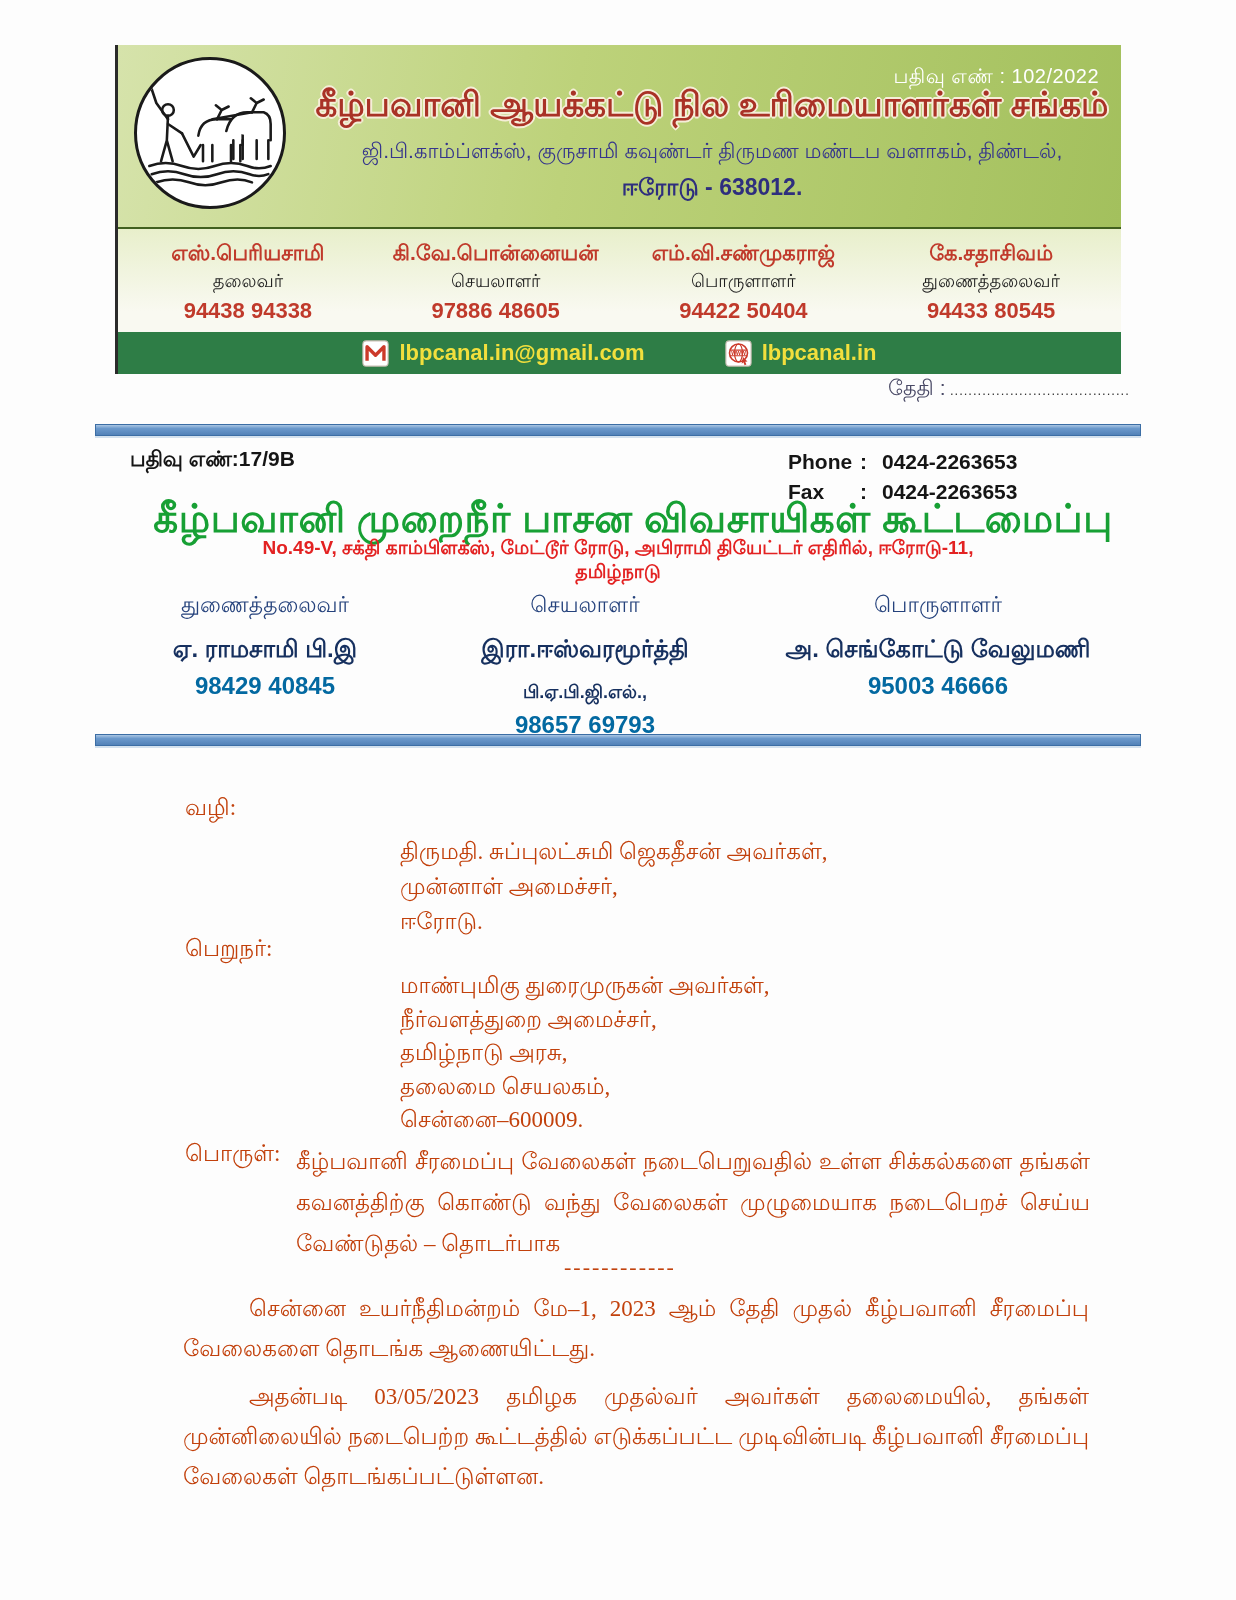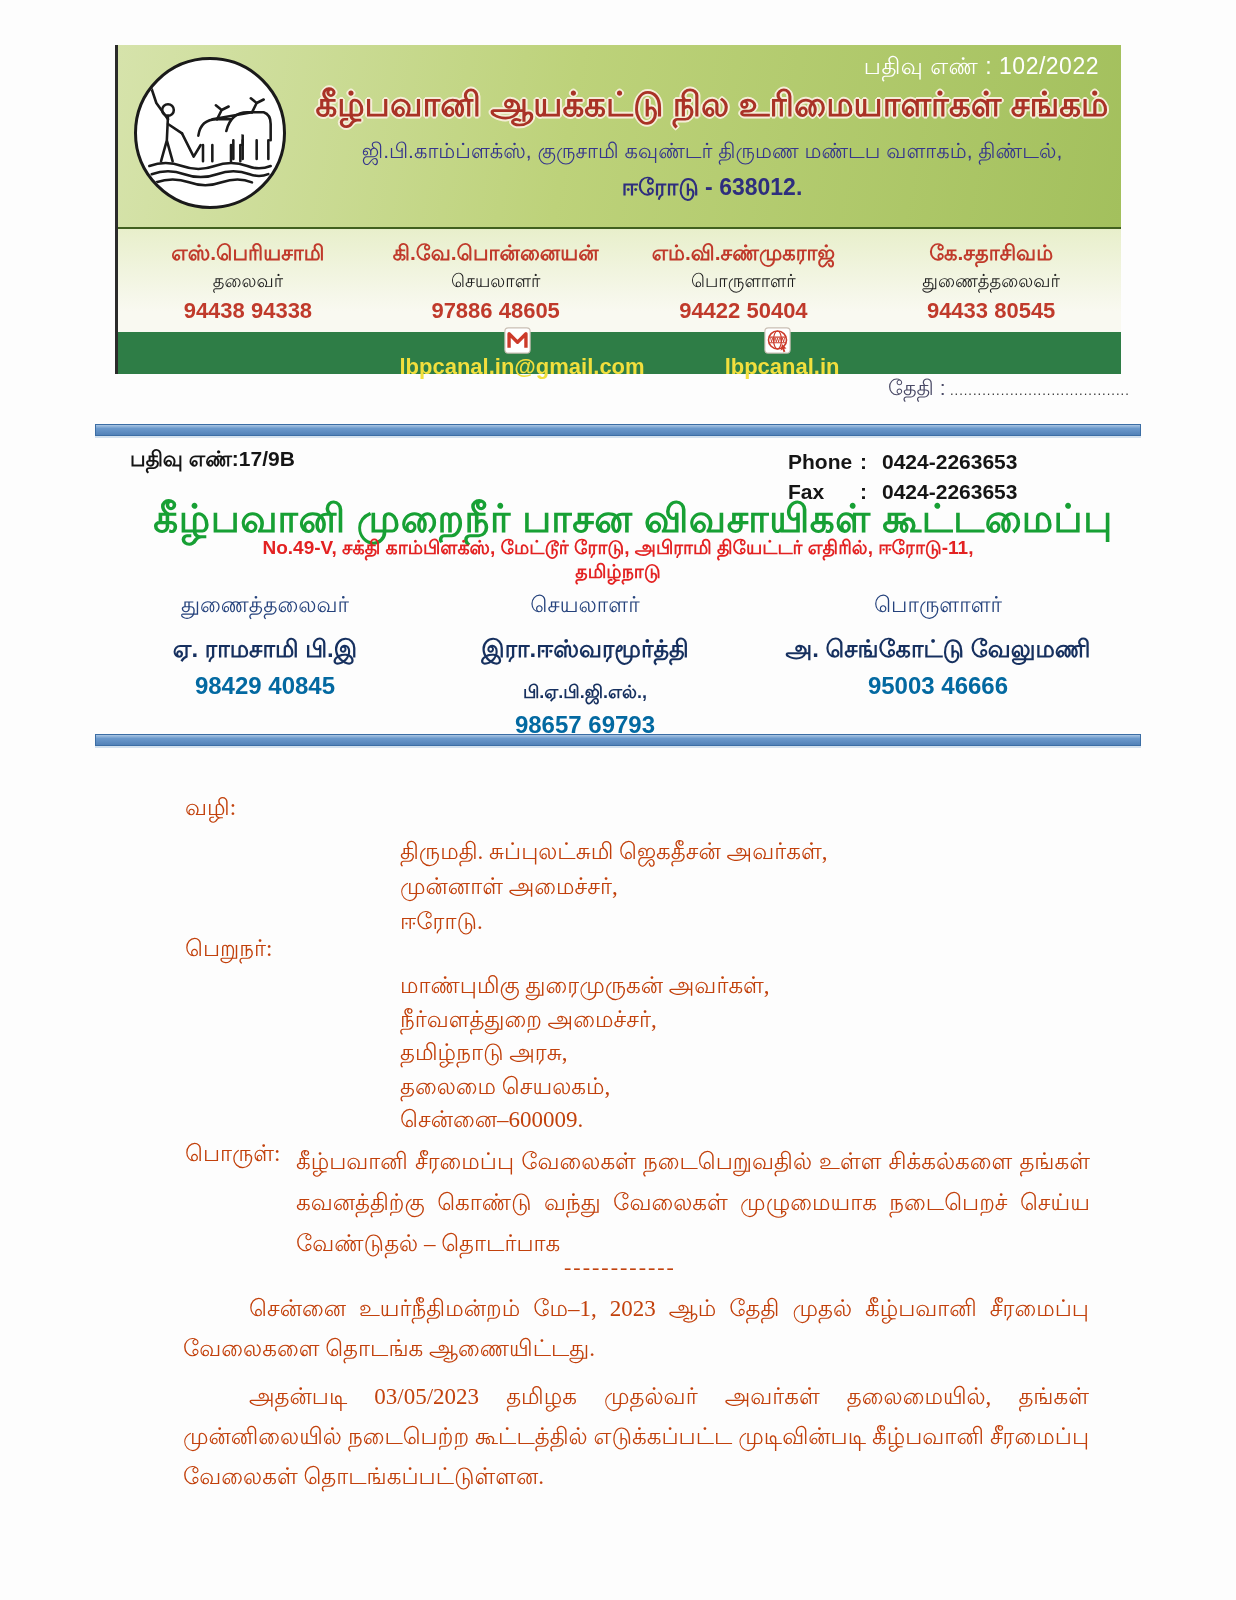--- a/index.html
+++ b/index.html
@@ -12,22 +12,22 @@
   
   .letterhead {
     position:absolute; left:115px; top:45px; width:1006px;
     border-left:3px solid #2b2b2b;
   }
   .lh-top {
     position:relative; height:182px;
     background:linear-gradient(100deg,#d6e3ab 0%, #bdd27a 45%, #a3c05d 100%);
   }
   .lh-regno {
-    position:absolute; right:22px; top:8px;
-    color:#ffffff; font-size:23px; letter-spacing:0.5px;
+    position:absolute; right:22px; top:20px;
+    color:#ffffff; font-size:20px; letter-spacing:0.5px;
   }
   .logo-circle {
     position:absolute; left:16px; top:12px; width:152px; height:152px;
     background:#ffffff; border:3px solid #1a1a1a; border-radius:50%;
     display:flex; align-items:center; justify-content:center; overflow:hidden;
   }
   .lh-headings { padding-left:185px; padding-top:40px; text-align:center; }
   .org-name {
     color:#a93226; font-size:34px; font-weight:bold; line-height:38px;
     text-shadow:-2px 0 #f5eed8, 2px 0 #f5eed8, 0 -2px #f5eed8, 0 2px #f5eed8,
@@ -41,21 +41,21 @@
     border-top:2px solid #41601f;
   }
   .lh-officer { flex:1; text-align:center; }
   .lh-officer .name  { color:#c03a2b; font-weight:bold; font-size:21px; }
   .lh-officer .role  { color:#1d1d1d; font-size:18px; margin-top:3px; }
   .lh-officer .phone { color:#c03a2b; font-weight:bold; font-size:22px; margin-top:4px; }
   .lh-contactbar {
     height:42px; background:#2e7d46;
     display:flex; align-items:center; justify-content:center;
   }
-  .contact-group { display:flex; align-items:center;flex-direction:column; }
+  .contact-group { display:flex; align-items:center; }
   .contact-group + .contact-group { margin-left:80px; }
   .contact-icon { width:27px; height:27px; margin-right:10px; flex:0 0 auto; }
   .contact-text { color:#f2df3d; font-weight:bold; font-size:22px; }
   
   .date-line { position:absolute; left:888px; top:376px; white-space:nowrap; }
   .date-label { color:#4a4a66; font-size:21px; }
   .date-dots  { color:#333; font-size:13px; letter-spacing:1px; }
   
   .divider {
     position:absolute; left:95px; width:1046px; height:12px;

